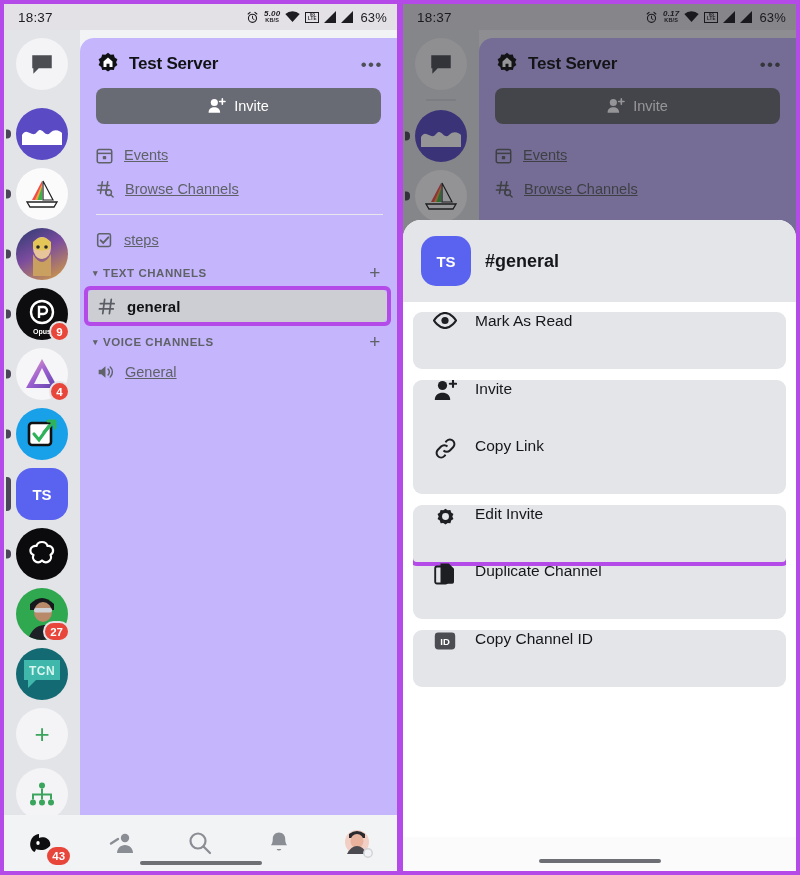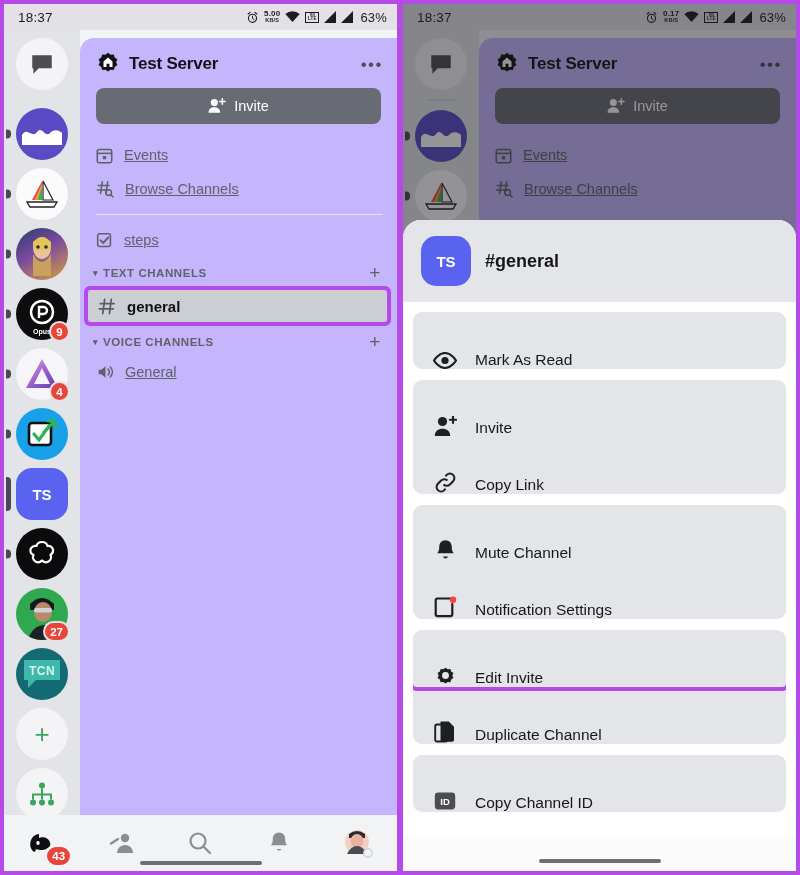--- a/index.html
+++ b/index.html
@@ -34,21 +34,21 @@
     height: 26px; flex: 0 0 26px;
     background: #e3e1e6;
     display: flex; align-items: center;
     padding: 0 10px 0 14px;
     font-size: 13px; color: #1d1c20;
     letter-spacing: .2px;
   }
   .sb-clock { font-size: 13.5px; font-weight: 400; }
   .sb-right { margin-left: auto; display: flex; align-items: center; gap: 5px; }
   .sb-speed { display: flex; flex-direction: column; align-items: center; line-height: 1; }
-  .sb-speed .num { font-size: 8px; font-weight: 700; }
+  .sb-speed .num { font-size: 8px; font-weight: 700; font-style: italic; }
   .sb-speed .unit { font-size: 5.5px; font-weight: 700; letter-spacing: .2px; }
   .sb-batt { font-size: 13px; margin-left: 2px; }
   .ic-alarm { width: 13px; height: 13px; }
   .ic-wifi { width: 15px; height: 12px; }
   .ic-volte {
     width: 14px; height: 11px; border: 1.4px solid #1d1c20;
     font-size: 4.5px; line-height: 4.3px; font-weight: 700;
     text-align: center; color: #1d1c20; overflow: hidden; padding-top: .5px;
   }
   .ic-sig { width: 0; height: 0; border-style: solid;
@@ -179,21 +179,21 @@
   }
   .sheet-av {
     width: 50px; height: 50px; border-radius: 15px; background: #5a63ef;
     display: flex; align-items: center; justify-content: center;
     color: #fff; font-size: 15px; font-weight: 600;
   }
   .sheet-title { font-size: 18px; font-weight: 700; color: #16171a; }
   .sheet-scroll { padding: 10px 10px 0 10px; overflow: hidden; flex: 1; }
   .group { background: #e3e5e8; border-radius: 9px; margin-bottom: 11px; overflow: hidden; }
   .mi {
-    height: 57px; display: flex; align-items: flex-end; gap: 18px;
+    height: 57px; display: flex; align-items: flex-start; gap: 18px;
     padding: 0 20px; color: #16171a; font-size: 15.5px; font-weight: 500;
   }
   .mi .ico { width: 24px; display: flex; align-items: center; justify-content: center; position: relative; }
   .mi-hl { outline: 4px solid #b44ae8; border-radius: 4px; }
   .sheet-foot { height: 34px; flex: 0 0 34px; position: relative; background: #fbfbfc; }
   .sheet-foot .home-ind { bottom: 8px; background: #6d6f74; }
 
   svg { display: block; }
 </style>
 </head>
@@ -662,40 +662,20 @@
               <span class="ico">
                 <svg width="23" height="23" viewBox="0 0 23 23">
                   <path d="M9.5 13.5a4.5 4.5 0 0 0 6.4 0l3.2-3.2a4.5 4.5 0 0 0-6.4-6.4L11.4 5.2" fill="none" stroke="#1e1f22" stroke-width="2"></path>
                   <path d="M13.5 9.5a4.5 4.5 0 0 0-6.4 0l-3.2 3.2a4.5 4.5 0 0 0 6.4 6.4l1.3-1.3" fill="none" stroke="#1e1f22" stroke-width="2"></path>
                 </svg>
               </span>
               <span>Copy Link</span>
             </div>
           </div>
 
-          <div class="group">
-            <div class="mi">
-              <span class="ico">
-                <svg width="21" height="23" viewBox="0 0 21 23">
-                  <path d="M10.5 1.2C6.9 1.2 4.3 4 4.3 7.6c0 5-2 6.7-2 6.7h16.4s-2-1.7-2-6.7c0-3.6-2.6-6.4-6.2-6.4z" fill="#1e1f22"></path>
-                  <path d="M8 17.5a2.6 2.6 0 0 0 5 0z" fill="#1e1f22"></path>
-                </svg>
-              </span>
-              <span>Mute Channel</span>
-            </div>
-            <div class="mi">
-              <span class="ico">
-                <svg width="23" height="23" viewBox="0 0 23 23">
-                  <path d="M16.5 2.5H3.5a1.8 1.8 0 0 0-1.8 1.8v14a1.8 1.8 0 0 0 1.8 1.8h13a1.8 1.8 0 0 0 1.8-1.8V8" fill="none" stroke="#1e1f22" stroke-width="2.2" stroke-linecap="round"></path>
-                  <circle cx="19" cy="3.8" r="3.3" fill="#f2453d"></circle>
-                </svg>
-              </span>
-              <span>Notification Settings</span>
-            </div>
-          </div>
 
           <div class="group">
             <div class="mi mi-hl">
               <span class="ico">
                 <svg width="23" height="23" viewBox="0 0 24 24">
                   <path d="M12 0.8l2.3 1.7 2.8-.3.8 2.7 2.4 1.6-1.2 2.6 1.2 2.6-2.4 1.6-.8 2.7-2.8-.3L12 17.4l-2.3-1.7-2.8.3-.8-2.7-2.4-1.6 1.2-2.6L3.7 6.5l2.4-1.6.8-2.7 2.8.3z" transform="translate(0 3)" fill="#1e1f22"></path>
                   <circle cx="12" cy="12" r="3.6" fill="#e3e5e8"></circle>
                 </svg>
               </span>
               <span>Edit Invite</span>

